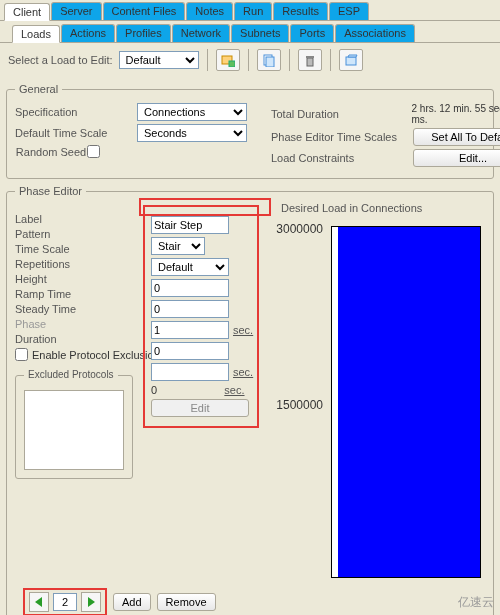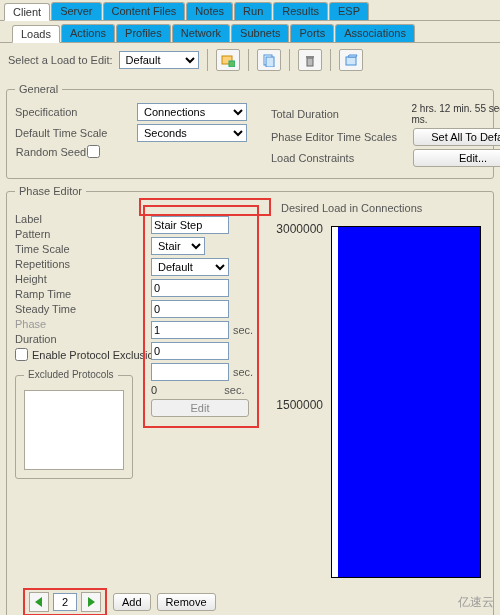--- a/index.html
+++ b/index.html
@@ -19,21 +19,21 @@
 .two-col { display: flex; }
 .col-l { flex: 0 0 256px; }
 .col-r { flex: 1; }
 .btn { border: 1px solid #aca899; background: linear-gradient(#fff,#e7e7e7); padding: 2px 8px; border-radius: 3px; font: inherit; cursor: pointer; }
 .lbl-col { display:inline-block; width: 122px; color: #555; }
 .lbl-col-r { display:inline-block; width: 142px; color: #555; }
 .form-group { border: 2px solid #e53935; padding: 4px 6px 10px; }
 .form-row { display:flex; align-items:center; margin: 3px 0; }
 .form-row .lblf { width: 122px; color:#555; }
 .form-row .lblf.disabled { color: #999; }
-.unit { width: 30px; margin-left: 4px; color:#555; }
+.unit { width: 30px; margin-left: 4px; color:#555;text-decoration:underline; }
 .chk { margin-right: 4px; }
 .excluded { border: 1px solid #aca899; width: 100px; height: 80px; background: #fff; margin-top: 4px; }
 .chart-area { height: 380px; position: relative; }
 .y-axis { position:absolute; left:0; top:0; bottom:20px; width:46px; text-align:right; }
 .y-tick { position:absolute; right:4px; font-size:12px; color:#333; }
 .plot { position:absolute; left:50px; right:4px; top:8px; bottom:20px; border:1px solid #000; background:#fff; }
 .plot-fill { position:absolute; left:6px; right:0; top:0; bottom:0; background:#0000ff; }
 .bottom-bar { display:flex; align-items:center; padding: 6px 8px; gap:6px; }
 .nav-box { border: 2px solid #e53935; display:flex; align-items:center; padding: 2px 4px; gap:4px; }
 .nav-arrow { width:20px; height:20px; border:1px solid #aca899; background:#f6f6f6; display:inline-flex; align-items:center; justify-content:center; cursor:pointer; }

